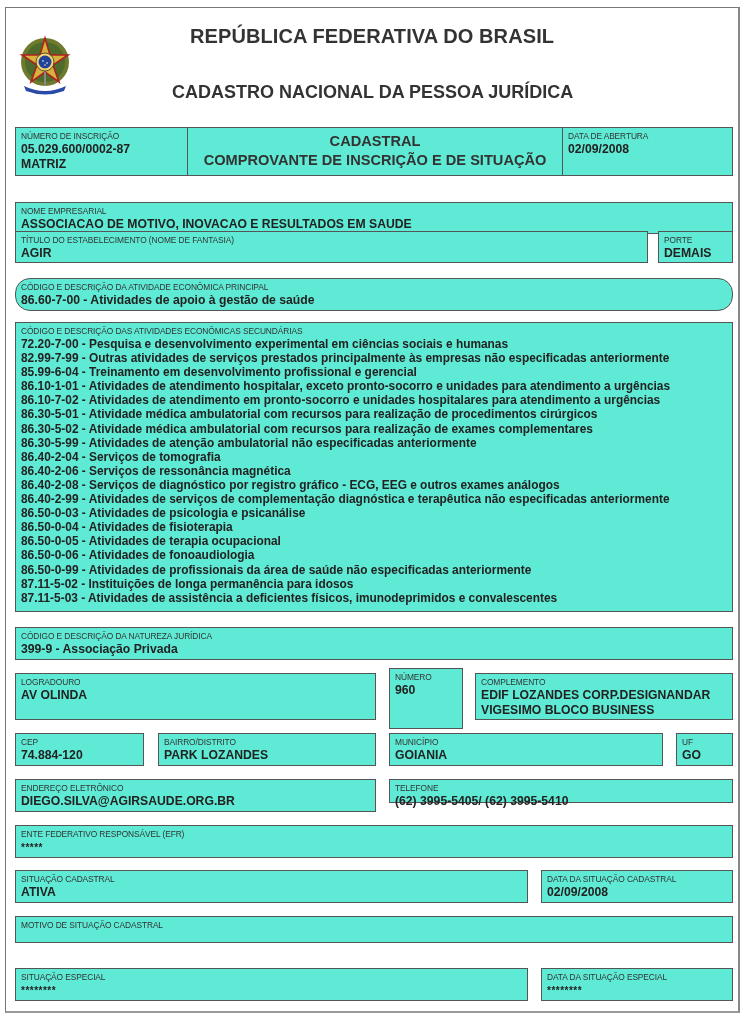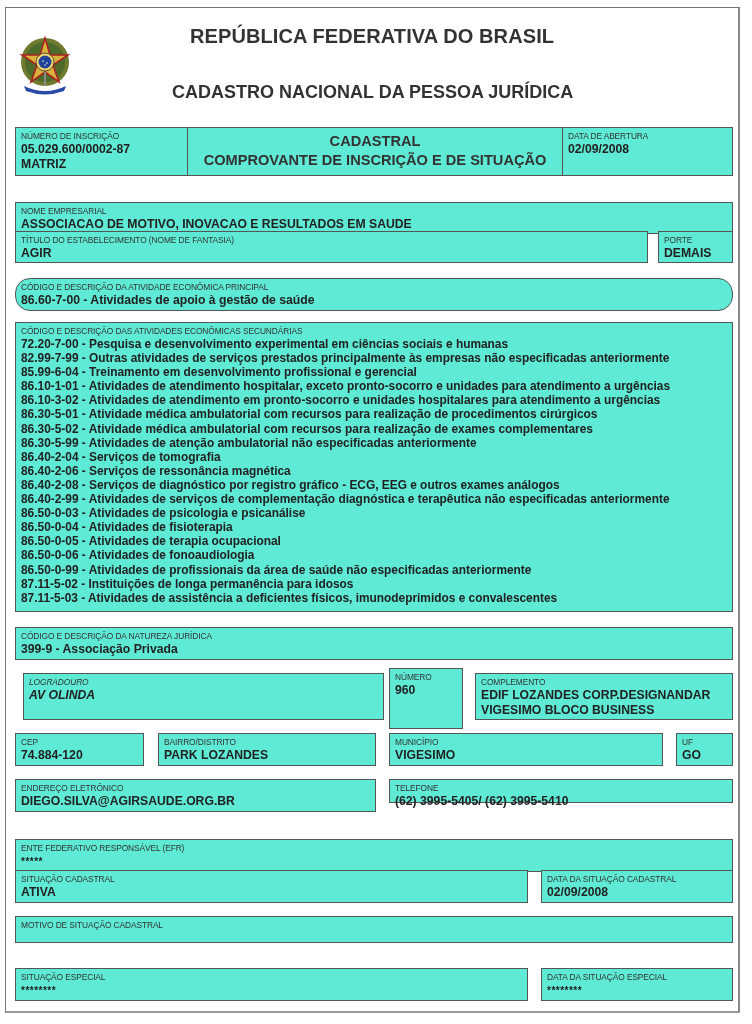--- a/index.html
+++ b/index.html
@@ -74,21 +74,21 @@
   <span class="val">86.60-7-00 - Atividades de apoio à gestão de saúde</span>
 </div>
 
 <div class="box" style="left:15px;top:322px;width:718px;height:290px;">
   <span class="lbl">CÓDIGO E DESCRIÇÃO DAS ATIVIDADES ECONÔMICAS SECUNDÁRIAS</span>
   <div class="seclist">
     <div>72.20-7-00 - Pesquisa e desenvolvimento experimental em ciências sociais e humanas</div>
     <div>82.99-7-99 - Outras atividades de serviços prestados principalmente às empresas não especificadas anteriormente</div>
     <div>85.99-6-04 - Treinamento em desenvolvimento profissional e gerencial</div>
     <div>86.10-1-01 - Atividades de atendimento hospitalar, exceto pronto-socorro e unidades para atendimento a urgências</div>
-    <div>86.10-3-02 - Atividades de atendimento em pronto-socorro e unidades hospitalares para atendimento a urgências</div>
+    <div>86.10-7-02 - Atividades de atendimento em pronto-socorro e unidades hospitalares para atendimento a urgências</div>
     <div>86.30-5-01 - Atividade médica ambulatorial com recursos para realização de procedimentos cirúrgicos</div>
     <div>86.30-5-02 - Atividade médica ambulatorial com recursos para realização de exames complementares</div>
     <div>86.30-5-99 - Atividades de atenção ambulatorial não especificadas anteriormente</div>
     <div>86.40-2-04 - Serviços de tomografia</div>
     <div>86.40-2-06 - Serviços de ressonância magnética</div>
     <div>86.40-2-08 - Serviços de diagnóstico por registro gráfico - ECG, EEG e outros exames análogos</div>
     <div>86.40-2-99 - Atividades de serviços de complementação diagnóstica e terapêutica não especificadas anteriormente</div>
     <div>86.50-0-03 - Atividades de psicologia e psicanálise</div>
     <div>86.50-0-04 - Atividades de fisioterapia</div>
     <div>86.50-0-05 - Atividades de terapia ocupacional</div>
@@ -97,21 +97,21 @@
     <div>87.11-5-02 - Instituições de longa permanência para idosos</div>
     <div>87.11-5-03 - Atividades de assistência a deficientes físicos, imunodeprimidos e convalescentes</div>
   </div>
 </div>
 
 <div class="box" style="left:15px;top:627px;width:718px;height:33px;">
   <span class="lbl">CÓDIGO E DESCRIÇÃO DA NATUREZA JURÍDICA</span>
   <span class="val">399-9 - Associação Privada</span>
 </div>
 
-<div class="box" style="left:23px;top:673px;width:361px;height:47px;font-style:italic;">
+<div class="box" style="left:15px;top:673px;width:361px;height:47px;">
   <span class="lbl">LOGRADOURO</span>
   <span class="val">AV OLINDA</span>
 </div>
 <div class="box" style="left:389px;top:668px;width:74px;height:61px;">
   <span class="lbl">NÚMERO</span>
   <span class="val">960</span>
 </div>
 <div class="box" style="left:475px;top:673px;width:258px;height:47px;">
   <span class="lbl">COMPLEMENTO</span>
   <span class="val">EDIF LOZANDES CORP.DESIGNANDAR</span>
@@ -121,37 +121,37 @@
 <div class="box" style="left:15px;top:733px;width:129px;height:33px;">
   <span class="lbl">CEP</span>
   <span class="val">74.884-120</span>
 </div>
 <div class="box" style="left:158px;top:733px;width:218px;height:33px;">
   <span class="lbl">BAIRRO/DISTRITO</span>
   <span class="val">PARK LOZANDES</span>
 </div>
 <div class="box" style="left:389px;top:733px;width:274px;height:33px;">
   <span class="lbl">MUNICÍPIO</span>
-  <span class="val">VIGESIMO</span>
+  <span class="val">GOIANIA</span>
 </div>
 <div class="box" style="left:676px;top:733px;width:57px;height:33px;">
   <span class="lbl">UF</span>
   <span class="val">GO</span>
 </div>
 
 <div class="box" style="left:15px;top:779px;width:361px;height:33px;">
   <span class="lbl">ENDEREÇO ELETRÔNICO</span>
   <span class="val">DIEGO.SILVA@AGIRSAUDE.ORG.BR</span>
 </div>
 <div class="box" style="left:389px;top:779px;width:344px;height:24px;">
   <span class="lbl">TELEFONE</span>
   <span class="val">(62) 3995-5405/ (62) 3995-5410</span>
 </div>
 
-<div class="box" style="left:15px;top:825px;width:718px;height:33px;margin-top:14px;">
+<div class="box" style="left:15px;top:825px;width:718px;height:33px;">
   <span class="lbl">ENTE FEDERATIVO RESPONSÁVEL (EFR)</span>
   <span class="val sm">*****</span>
 </div>
 
 <div class="box" style="left:15px;top:870px;width:513px;height:33px;">
   <span class="lbl">SITUAÇÃO CADASTRAL</span>
   <span class="val">ATIVA</span>
 </div>
 <div class="box" style="left:541px;top:870px;width:192px;height:33px;">
   <span class="lbl">DATA DA SITUAÇÃO CADASTRAL</span>

